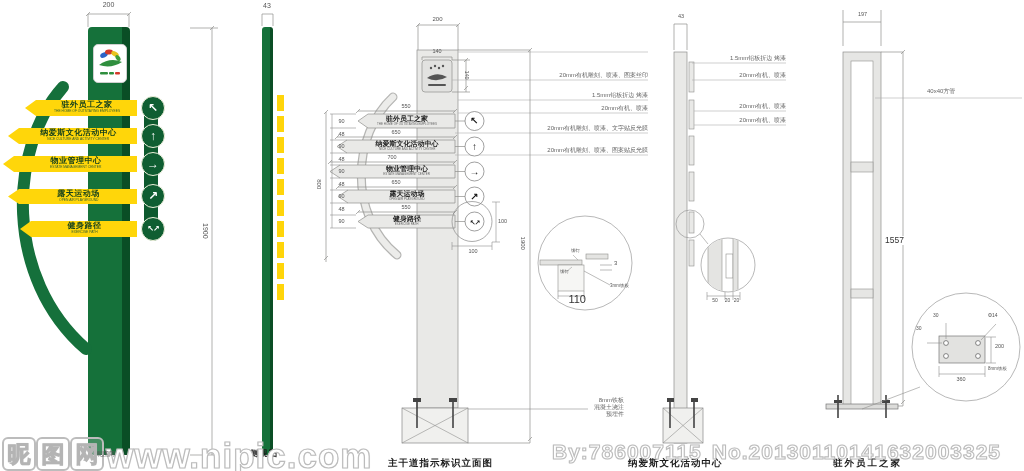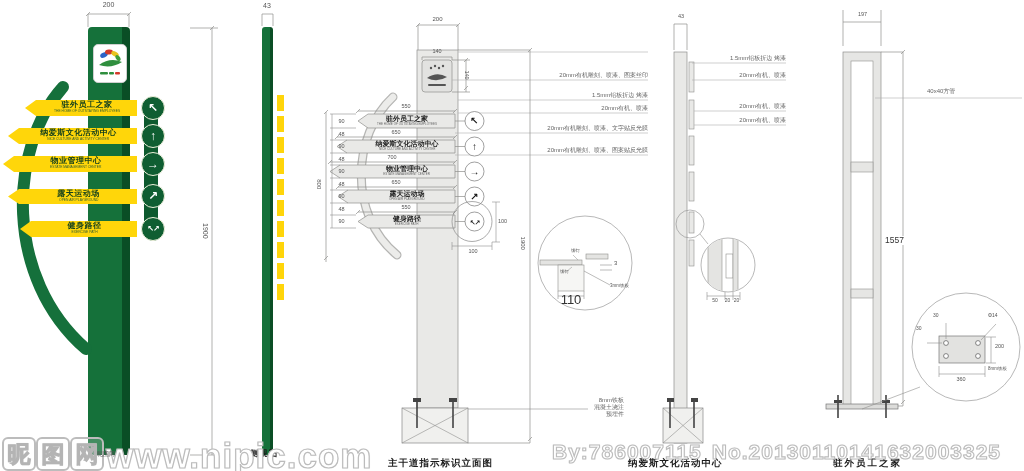--- a/index.html
+++ b/index.html
@@ -303,21 +303,21 @@
 
   <div class="garrow" style="top:116px;">↖</div>
   <div class="garrow" style="top:141.5px;">↑</div>
   <div class="garrow" style="top:166.5px;">→</div>
   <div class="garrow" style="top:191.5px;">↗</div>
   <div class="garrow dbl" style="top:218.5px;">↖↗</div>
 
   <div class="lbl" style="left:498px;top:218px;font-size:5.5px;">100</div>
   <div class="lbl ctr" style="left:458px;top:248px;width:30px;font-size:5.5px;">100</div>
 
-  <div class="lbl ctr" style="left:556px;top:293px;width:30px;font-size:13px;color:#333;">110</div>
+  <div class="lbl ctr" style="left:556px;top:293px;width:30px;font-size:11px;color:#333;text-align:right;">110</div>
   <div class="lbl" style="left:614px;top:260px;">3</div>
   <div class="lbl tiny" style="left:610px;top:283px;">3mm铁板</div>
   <div class="lbl tiny" style="left:571px;top:248px;">铆钉</div>
   <div class="lbl tiny" style="left:560px;top:269px;">铆钉</div>
 
   <div class="ann" style="left:540px;top:397px;width:84px;">8mm铁板</div>
   <div class="ann" style="left:540px;top:404px;width:84px;">混凝土浇注</div>
   <div class="ann" style="left:540px;top:411px;width:84px;">预埋件</div>
 
   <div class="lbl ctr" style="left:670px;top:13px;width:22px;font-size:5.5px;">43</div>

